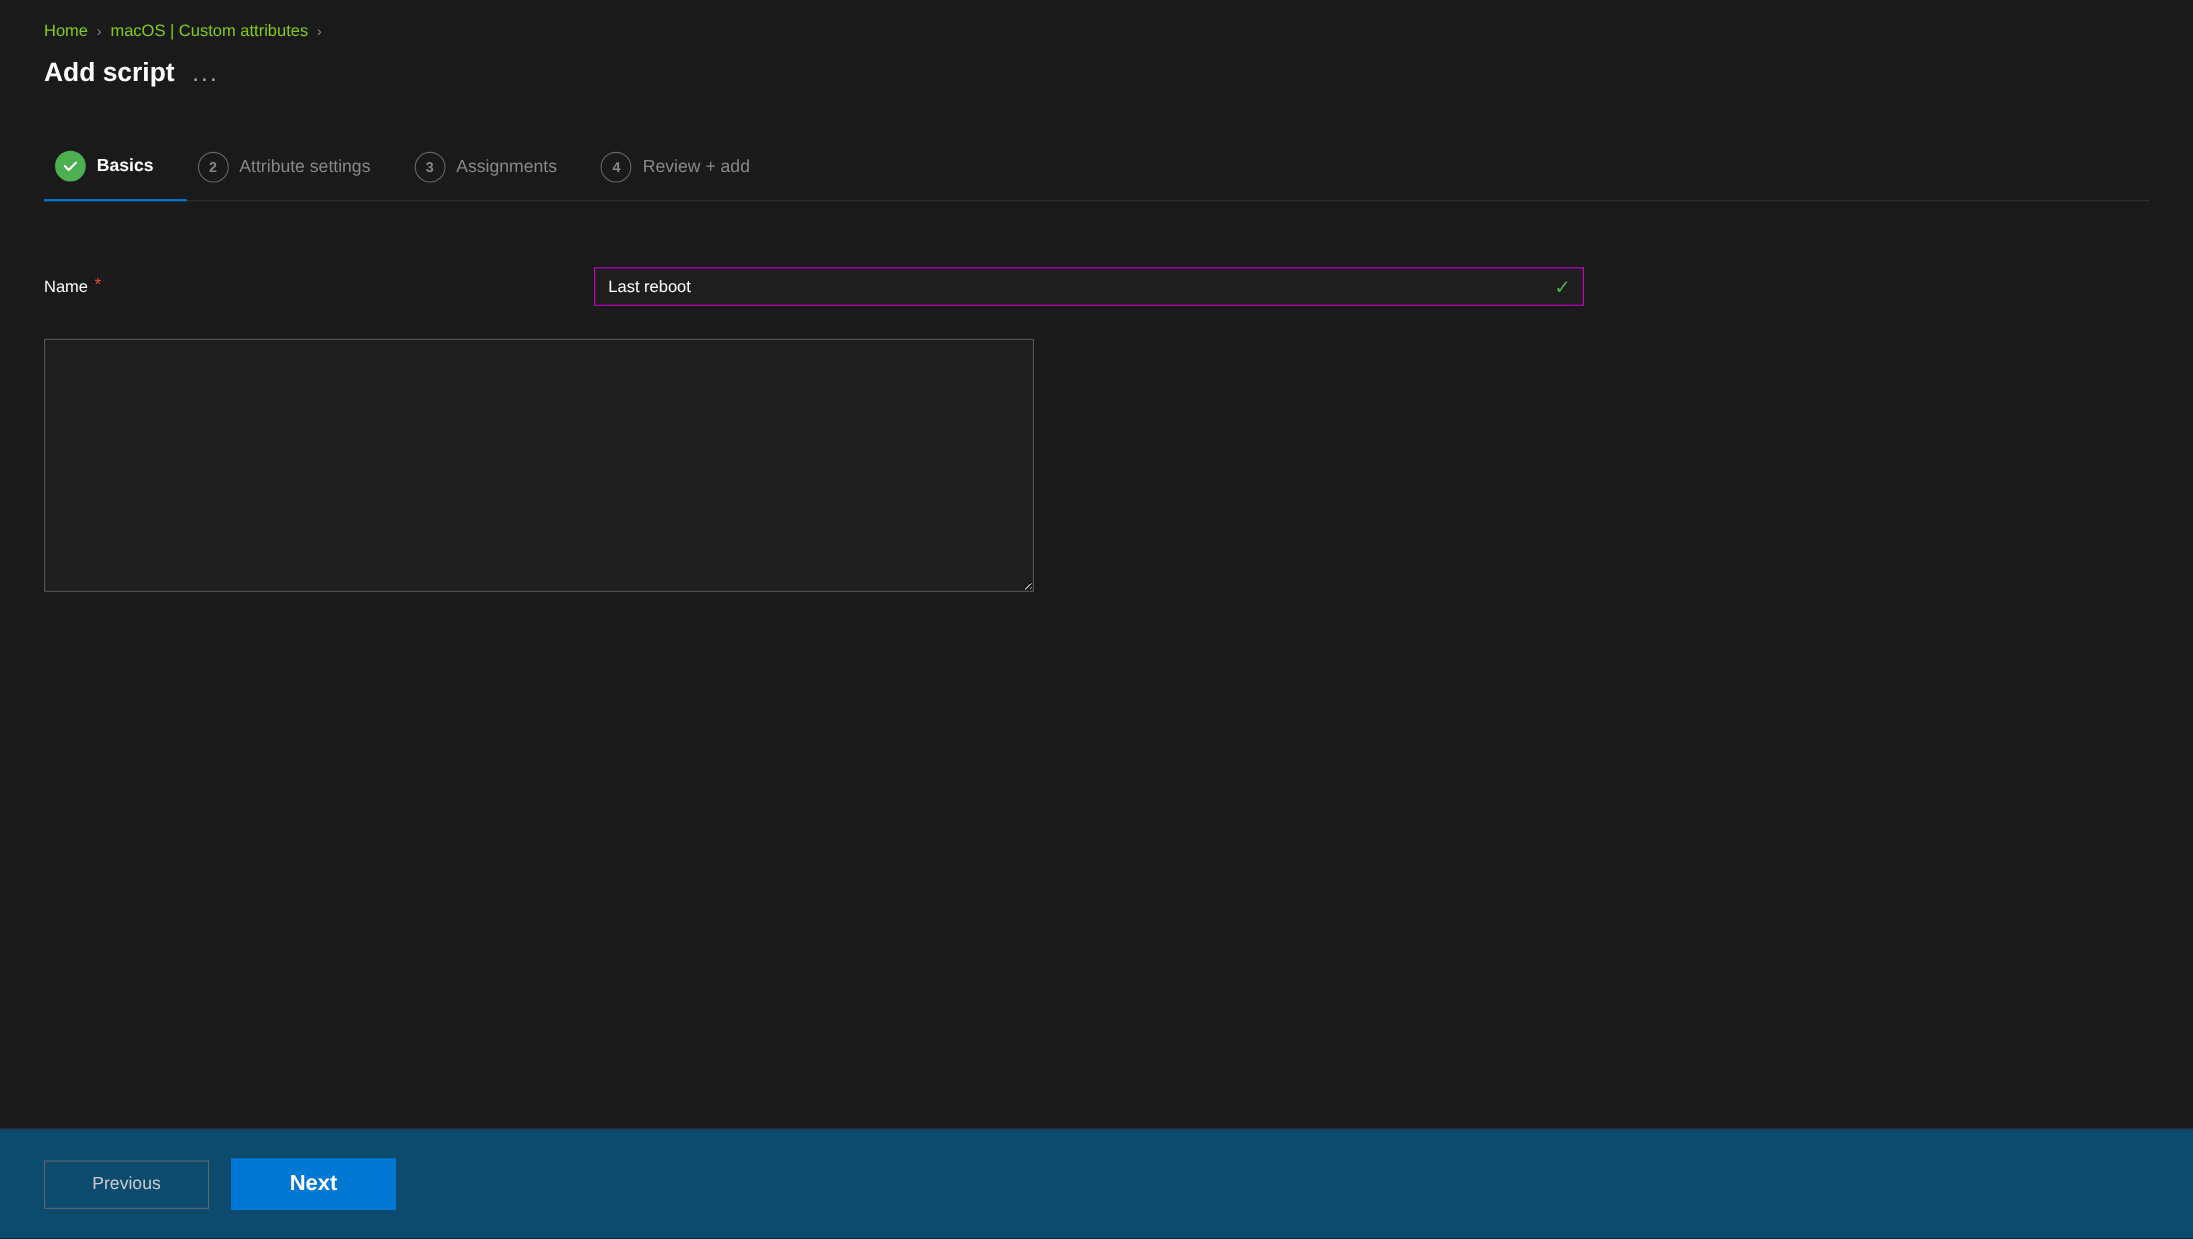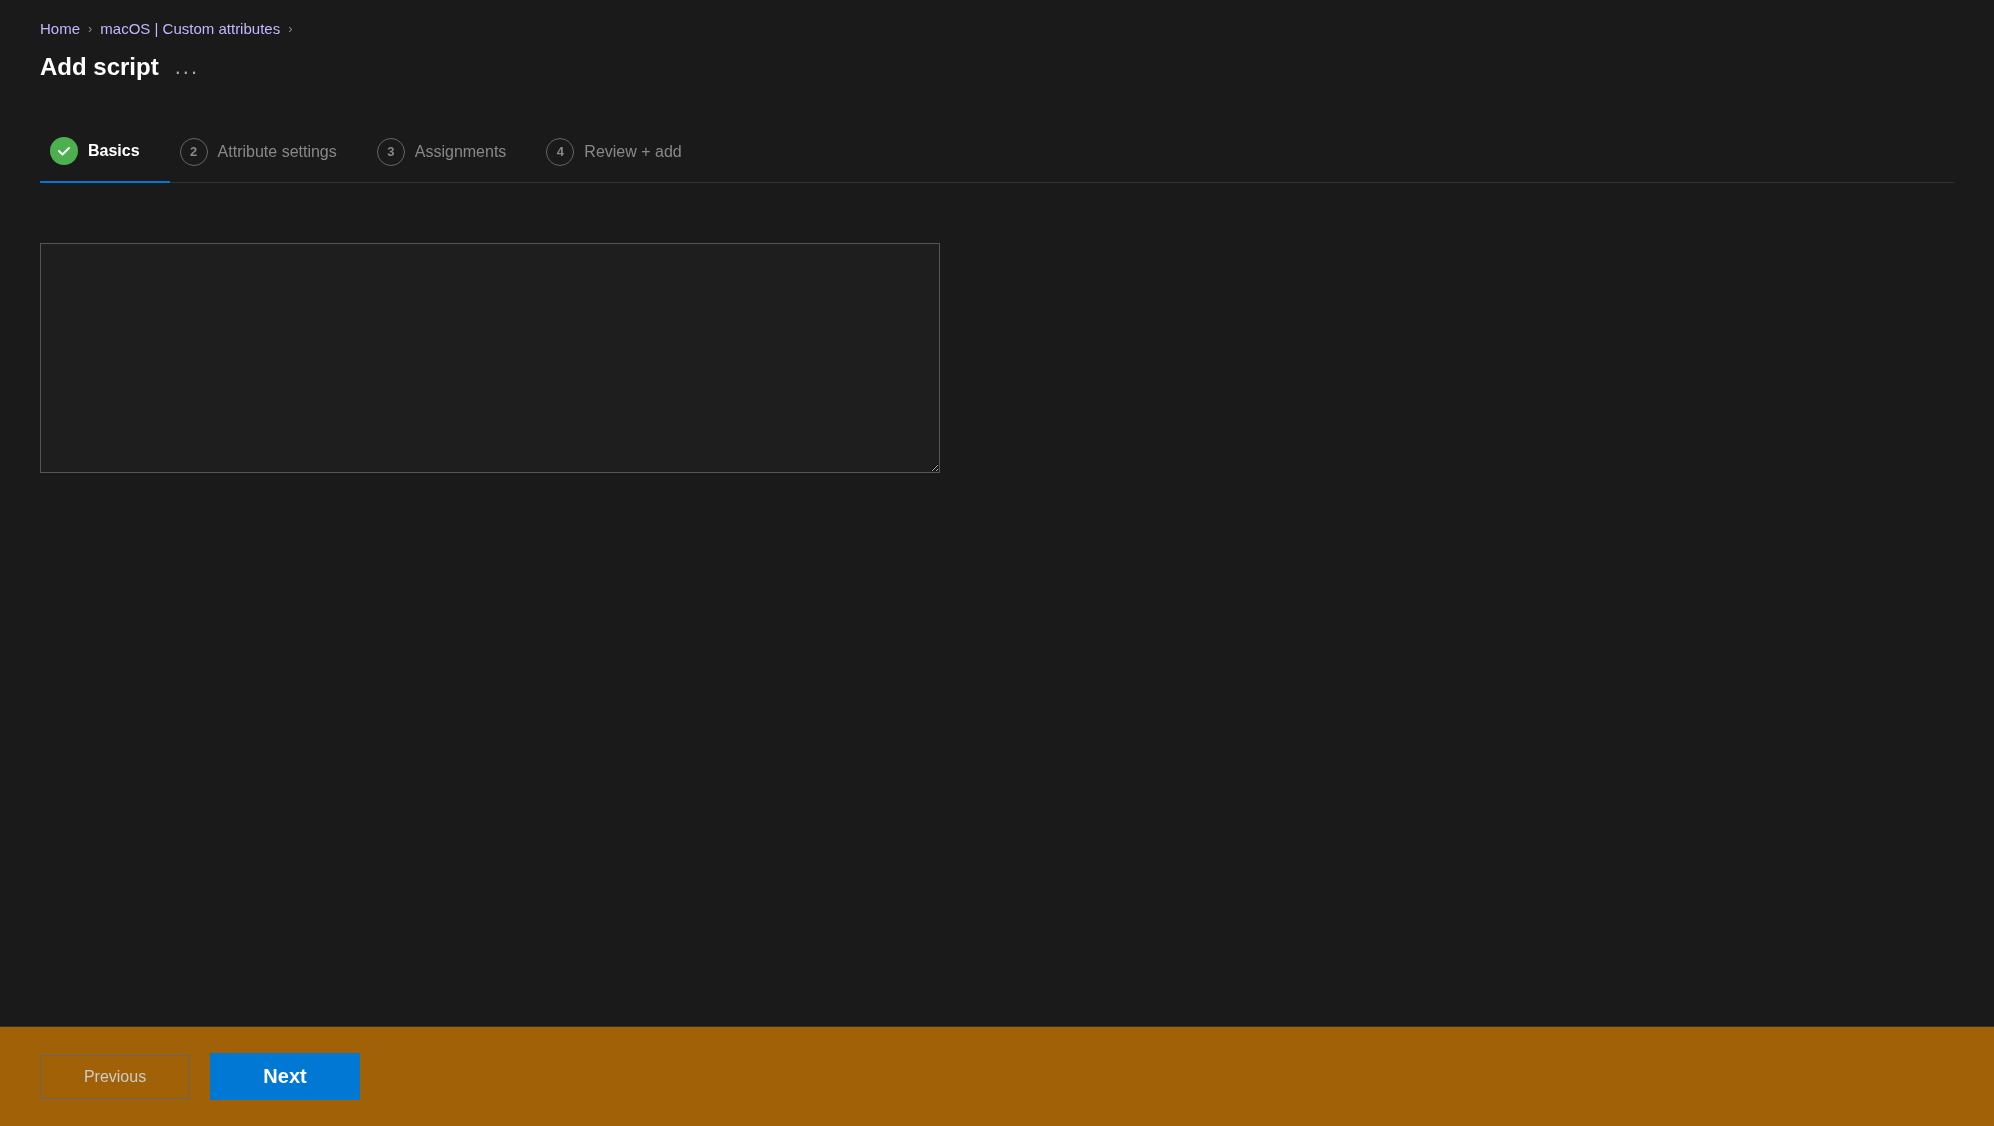--- a/index.html
+++ b/index.html
@@ -28,21 +28,21 @@
     
     .breadcrumb {
       display: flex;
       align-items: center;
       gap: 8px;
       margin-bottom: 16px;
       font-size: 15px;
     }
 
     .breadcrumb-link {
-      color: #c4b5fd;
+      color: #84cc16;
       cursor: pointer;
       text-decoration: none;
     }
 
     .breadcrumb-separator {
       color: #888;
       font-size: 13px;
     }
 
     
@@ -204,21 +204,21 @@
       font-family: 'Segoe UI', Arial, sans-serif;
     }
 
     
     .bottom-bar {
       position: absolute;
       bottom: 0;
       left: 0;
       right: 0;
       height: 100px;
-      background-color: #a16207;
+      background-color: #0c4a6e;
       border-top: 1px solid #333;
       display: flex;
       align-items: center;
       padding: 0 40px;
       gap: 20px;
     }
 
     .btn-previous {
       background: transparent;
       border: 1px solid #666;
@@ -287,20 +287,30 @@
     </div>
 
     <div class="step-item inactive-step">
       <div class="step-circle inactive">4</div>
       <span class="step-label">Review + add</span>
     </div>
   </div>
 
   <div class="form-content">
 
+    <div class="form-row">
+      <label class="form-label">
+        <span>Name</span>
+        <span class="required-star">*</span>
+      </label>
+      <div class="input-wrapper">
+        <input type="text" value="Last reboot" style="">
+        <span class="input-check-icon">✓</span>
+      </div>
+    </div>
 
     <div class="form-row" style="align-items:flex-start;">
       <textarea class="description-textarea" style=""></textarea>
     </div>
   </div>
 </div>
 
 <div class="bottom-bar">
   <button class="btn-previous">Previous</button>
   <button class="btn-next">Next</button>

